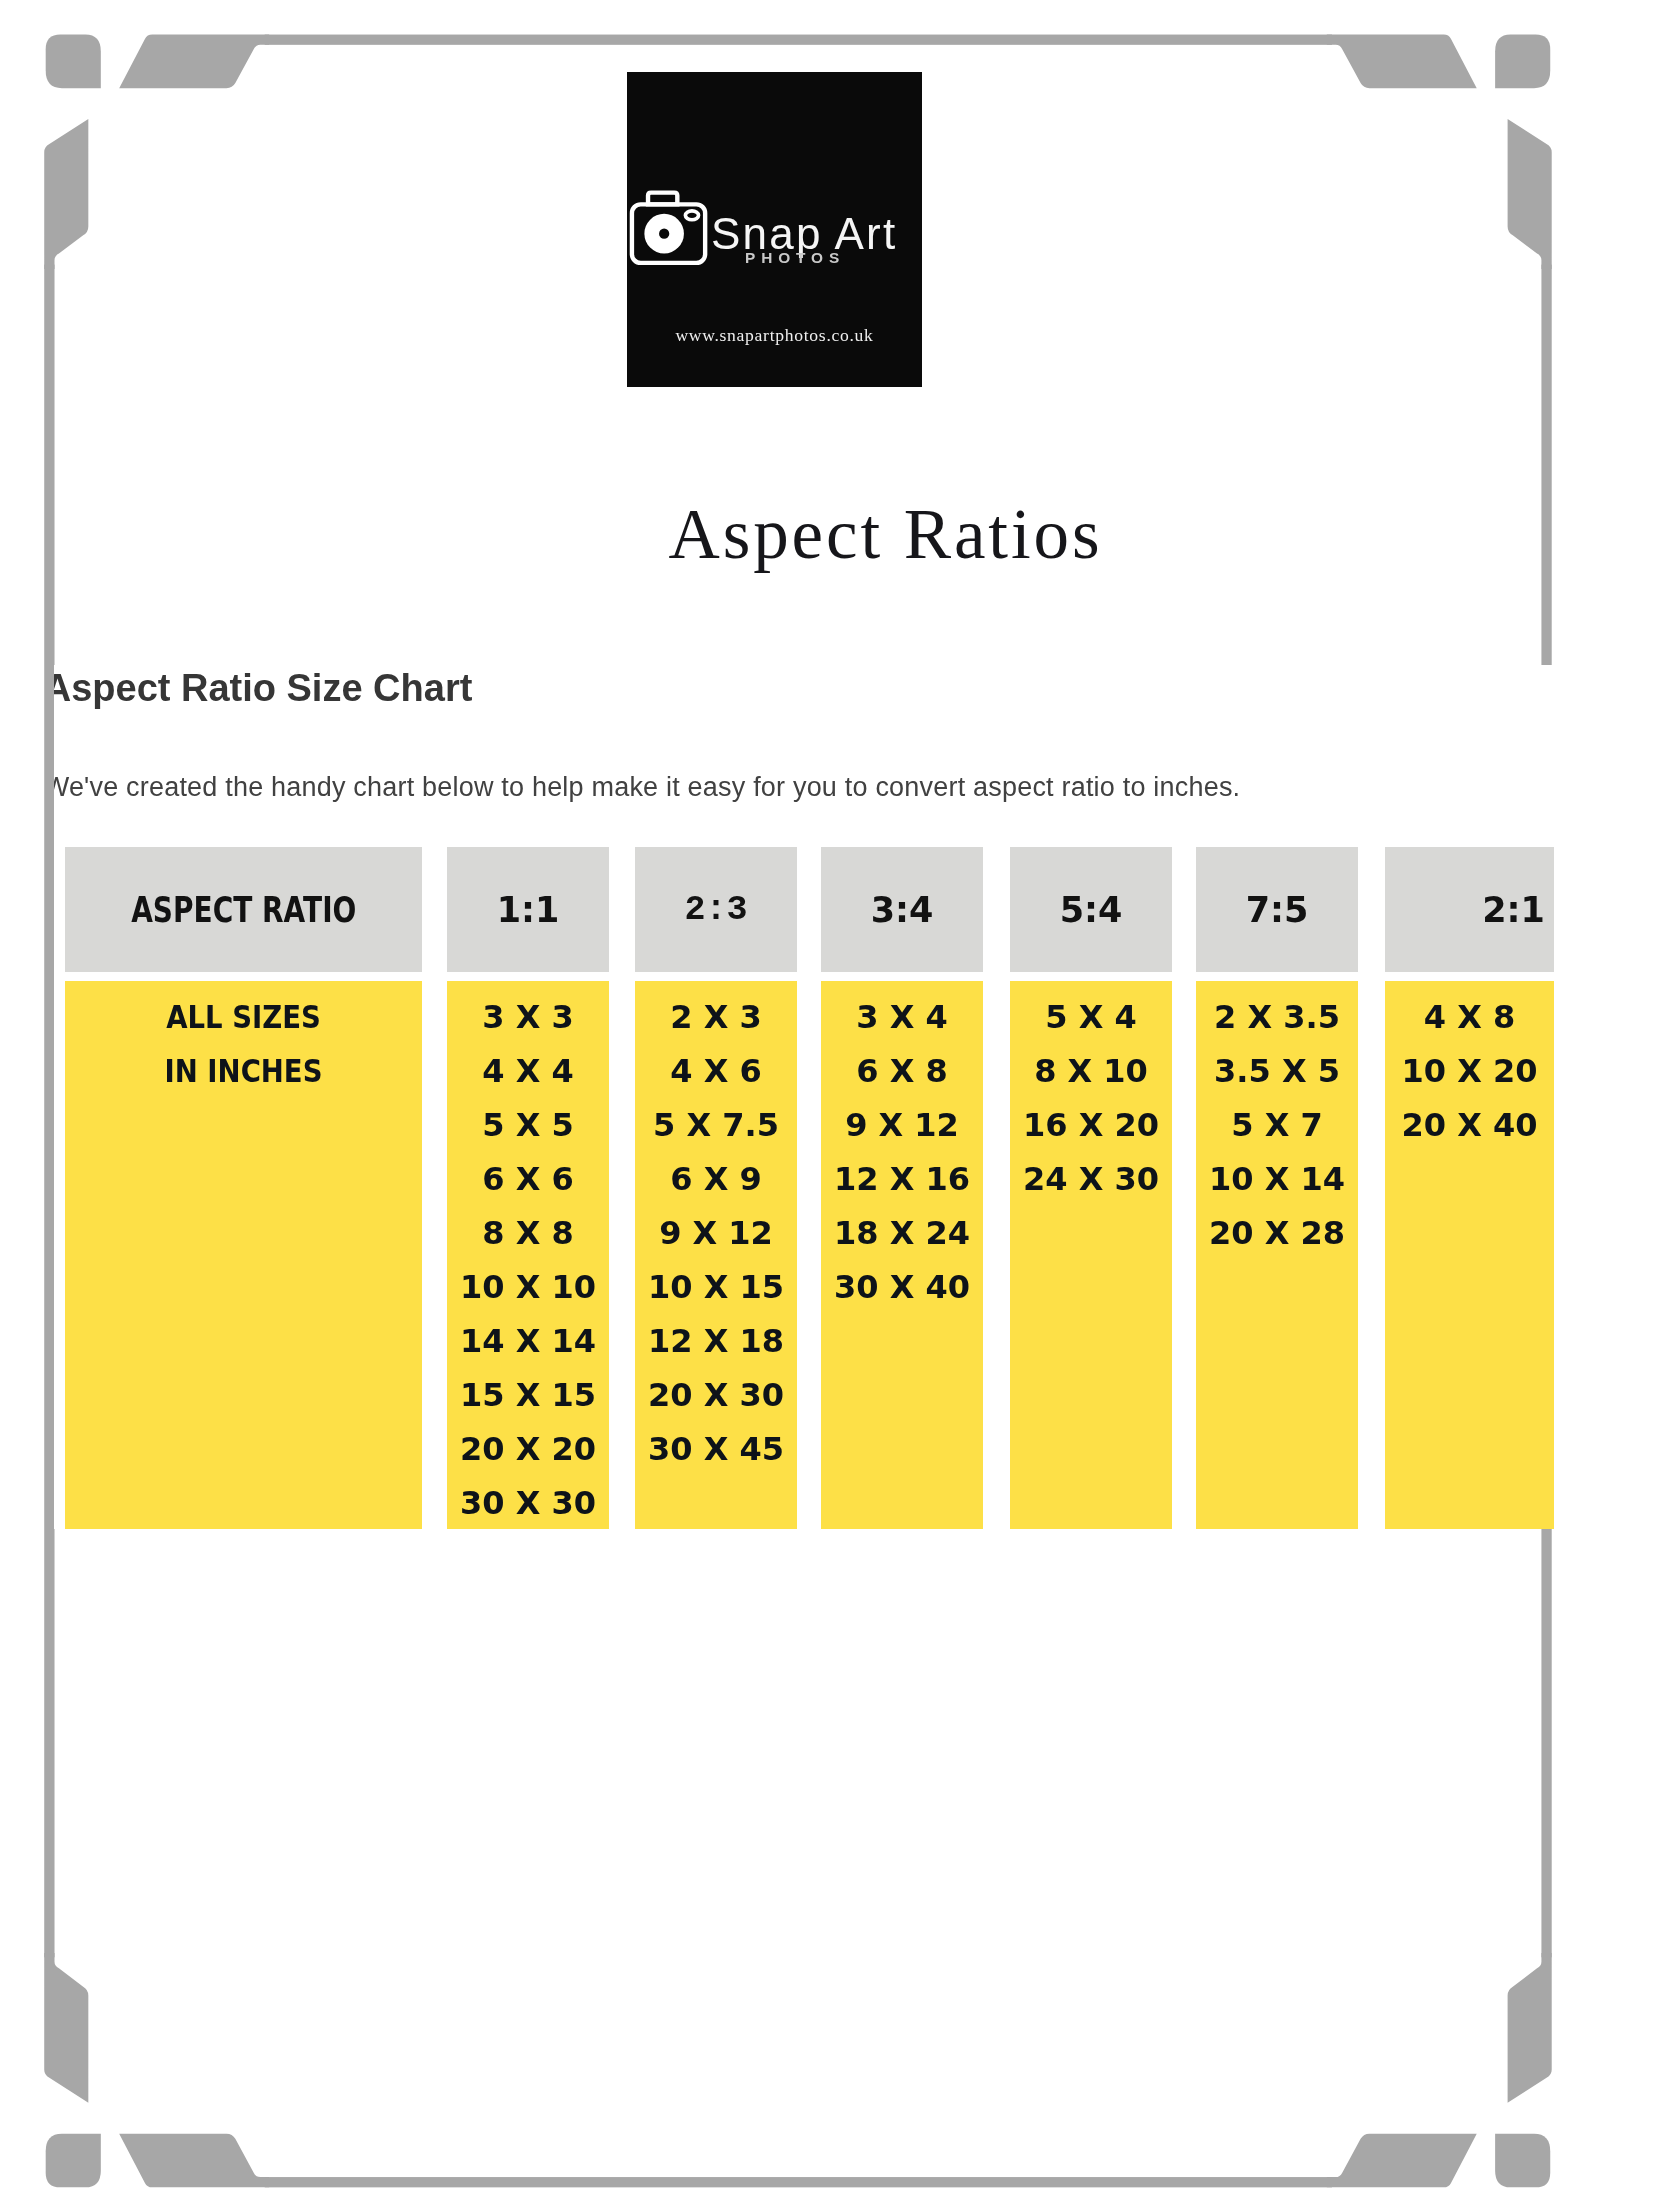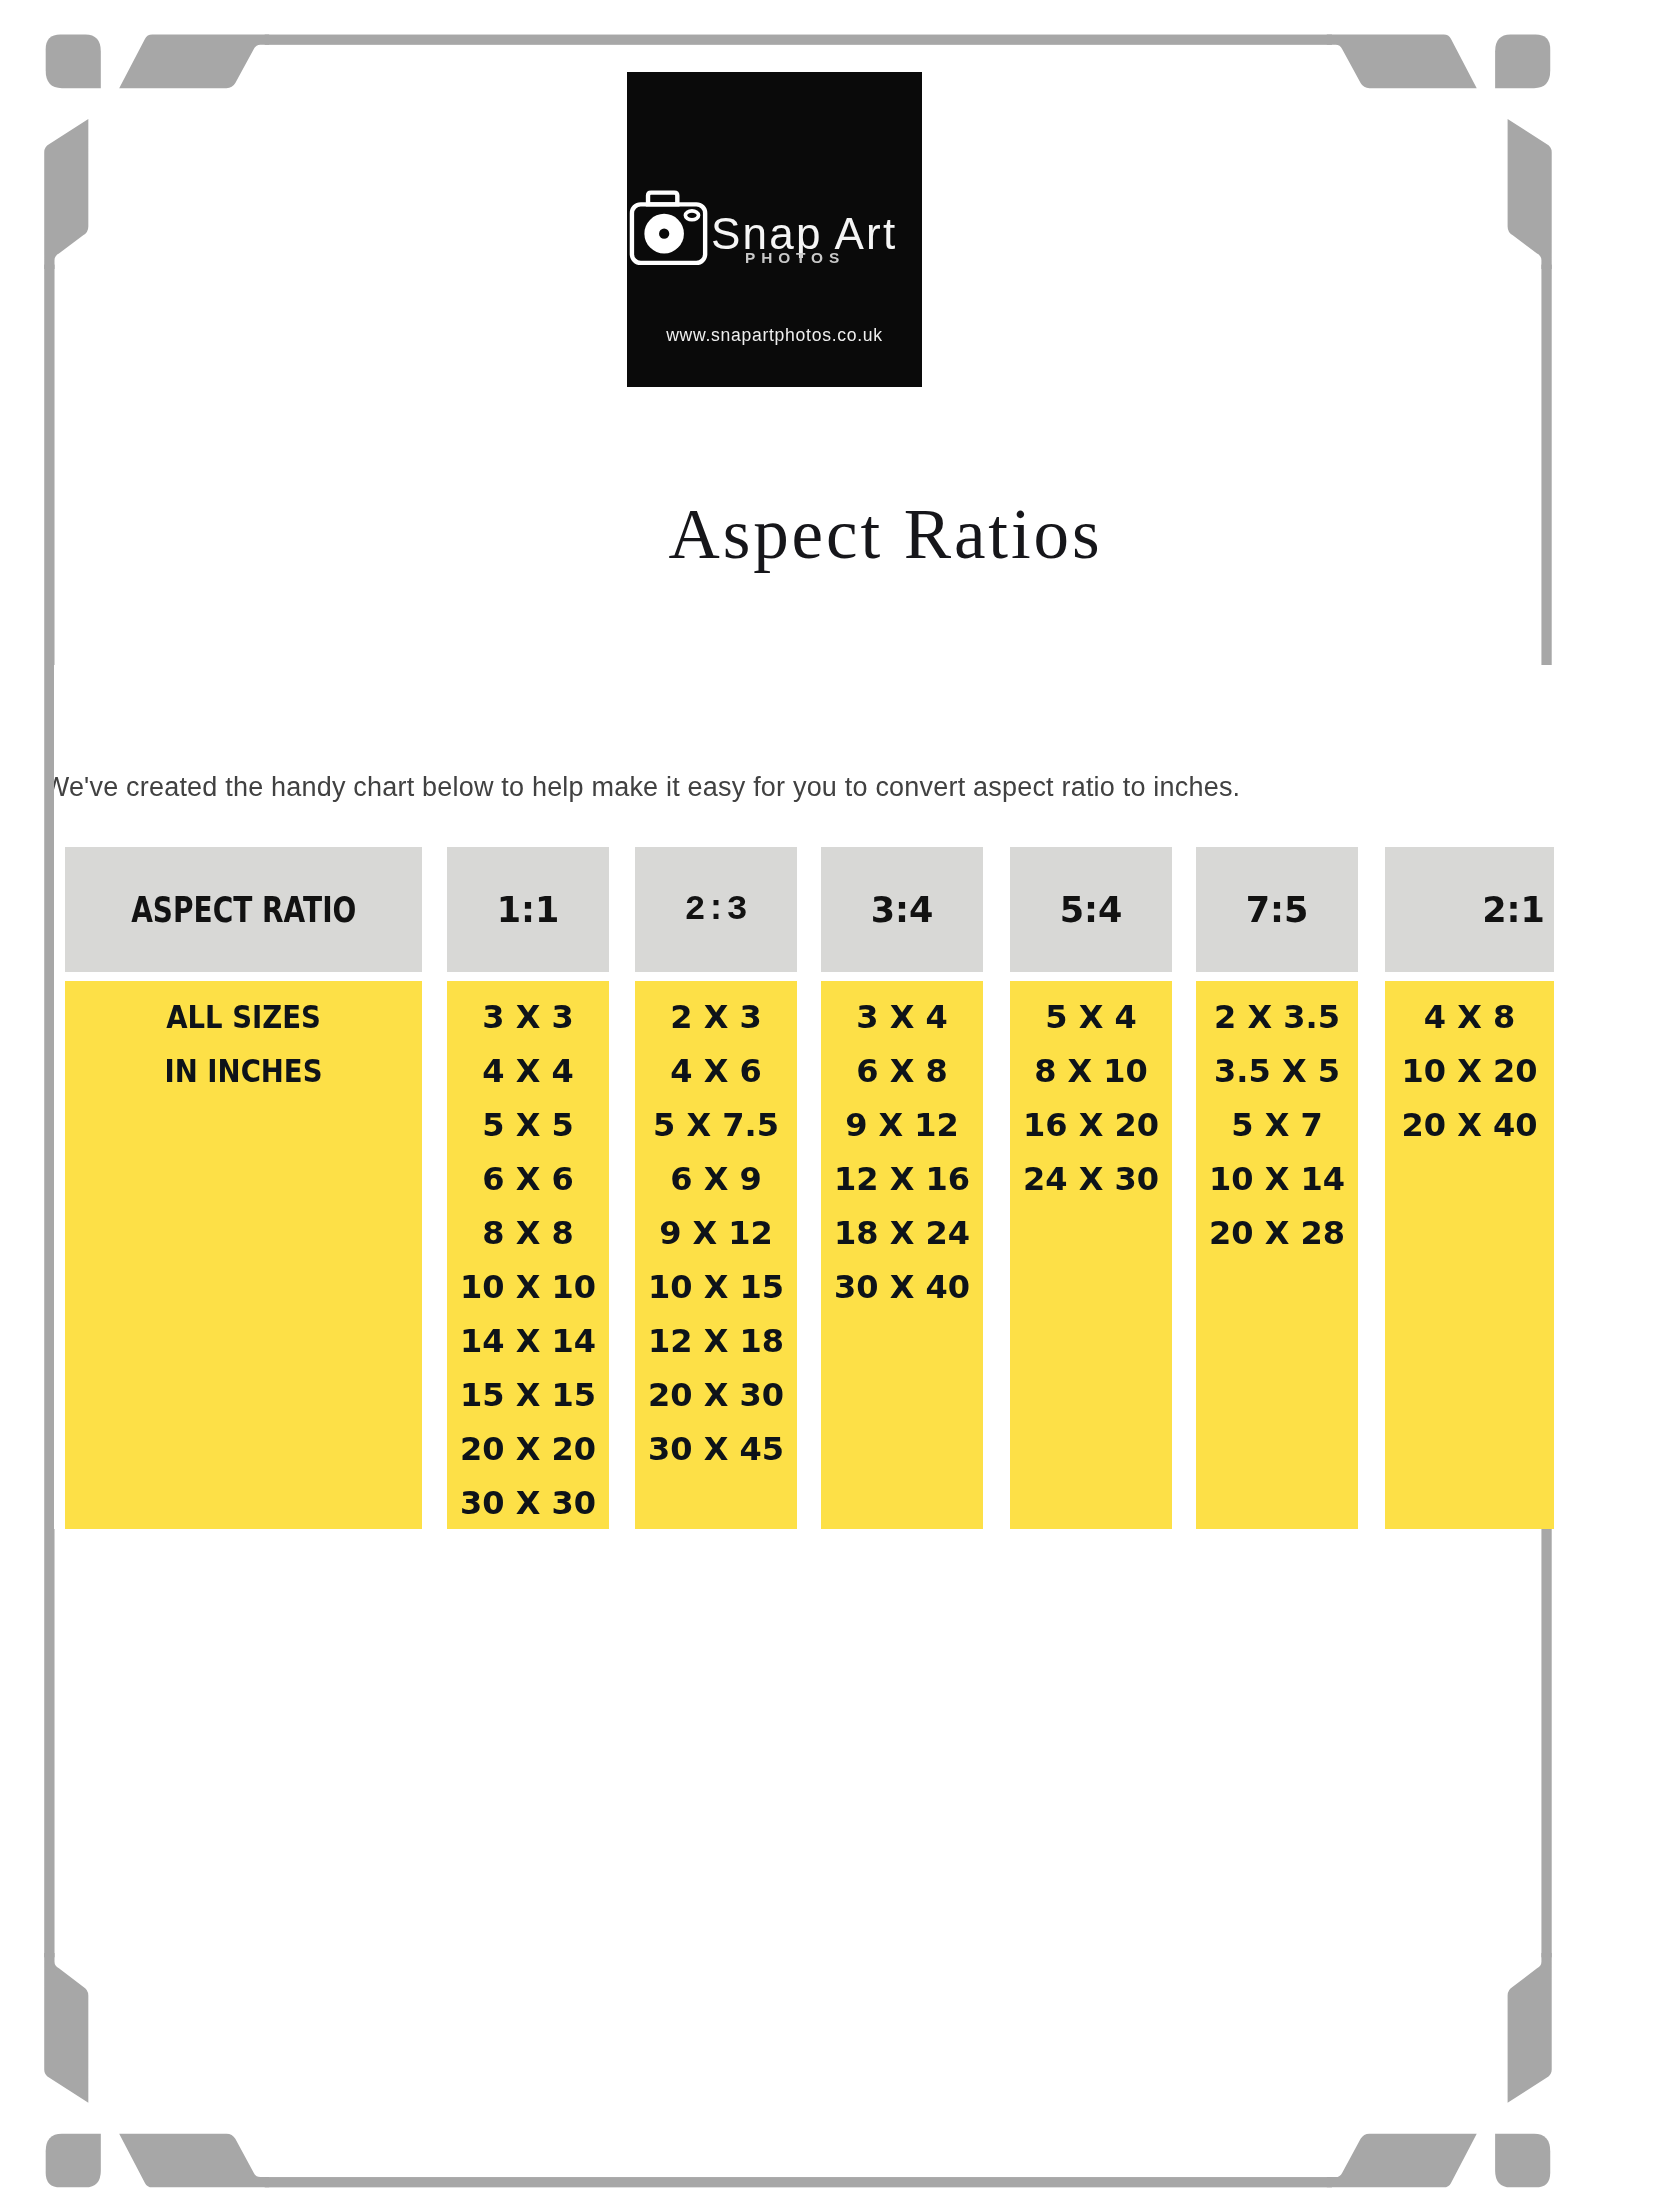--- a/index.html
+++ b/index.html
@@ -19,21 +19,21 @@
   .brand-name{
     position:absolute;left:84px;top:137px;width:206px;
     color:#f5f5f5;font-size:44px;letter-spacing:2.2px;font-weight:normal;white-space:nowrap;
   }
   .brand-tagline{
     position:absolute;left:118px;top:177px;width:147px;
     color:#c9c9c9;font-size:15.4px;letter-spacing:5.9px;font-weight:bold;
   }
   .brand-url{
     position:absolute;left:0;top:253px;width:295px;text-align:center;
-    color:#efefef;font-family:Liberation Sans, sans-serif;font-size:17.6px;letter-spacing:0.7px;
+    color:#efefef;font-family:Liberation Serif, serif;font-size:17.6px;letter-spacing:0.7px;
   }
 
   
   .page-title{
     position:absolute;left:518px;top:494px;width:735px;z-index:3;
     text-align:center;font-family:"Liberation Serif",serif;
     font-size:71px;line-height:1.15;color:#16161a;letter-spacing:2.9px;white-space:nowrap;
   }
 
   
@@ -97,20 +97,21 @@
     <ellipse cx="86" cy="37" rx="9" ry="6" fill="none" stroke="#ffffff" stroke-width="5"></ellipse>
   </svg>
   <div class="brand-name">Snap Art</div>
   <div class="brand-tagline">PHOTOS</div>
   <div class="brand-url">www.snapartphotos.co.uk</div>
 </div>
 
 <div class="page-title">Aspect Ratios</div>
 
 <div class="content-overlay">
+  <div class="section-heading">Aspect Ratio Size Chart</div>
   <div class="section-intro">We've created the handy chart below to help make it easy for you to convert aspect ratio to inches.</div>
   <div id="table-region">
       <div class="hdr-cell" style="left: 11px; width: 357px;">
         <span class="condensed">ASPECT RATIO</span>
       </div>
       <div class="data-cell" style="left: 11px; width: 357px;">
         <div class="size-line label-line">ALL SIZES</div>
         <div class="size-line label-line">IN INCHES</div>
       </div>
       <div class="hdr-cell" style="left: 393px; width: 162px;">

